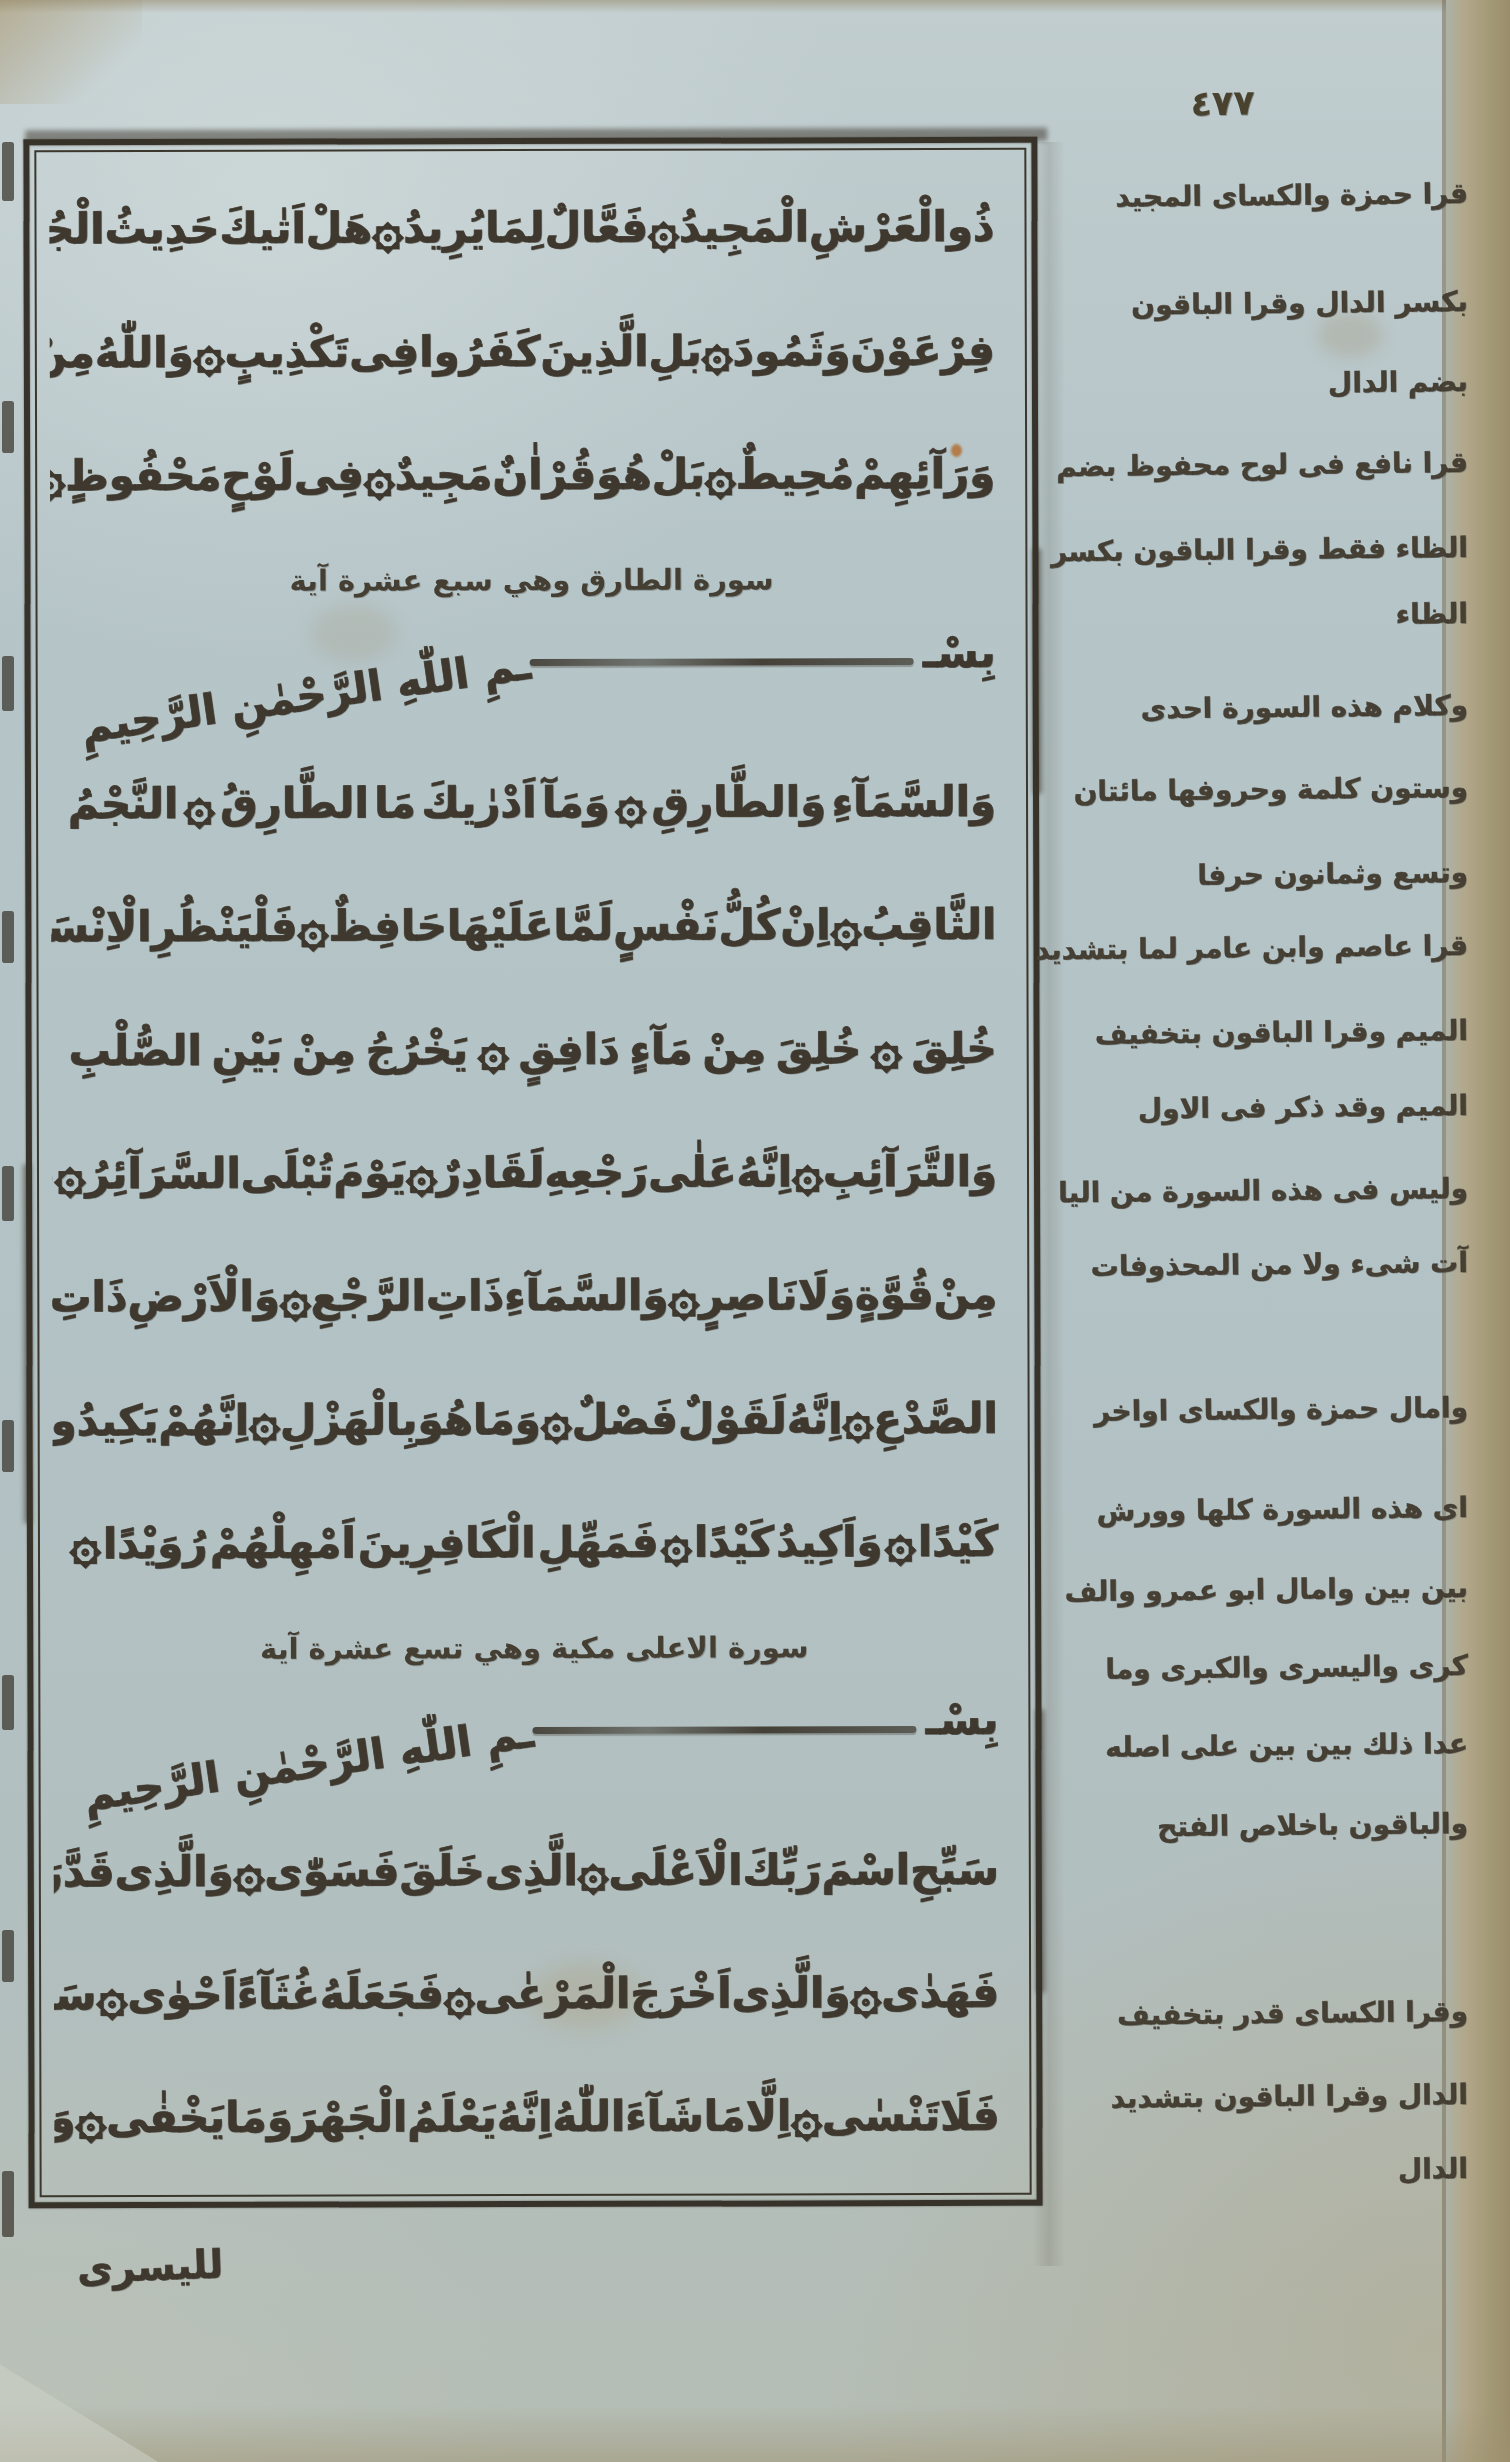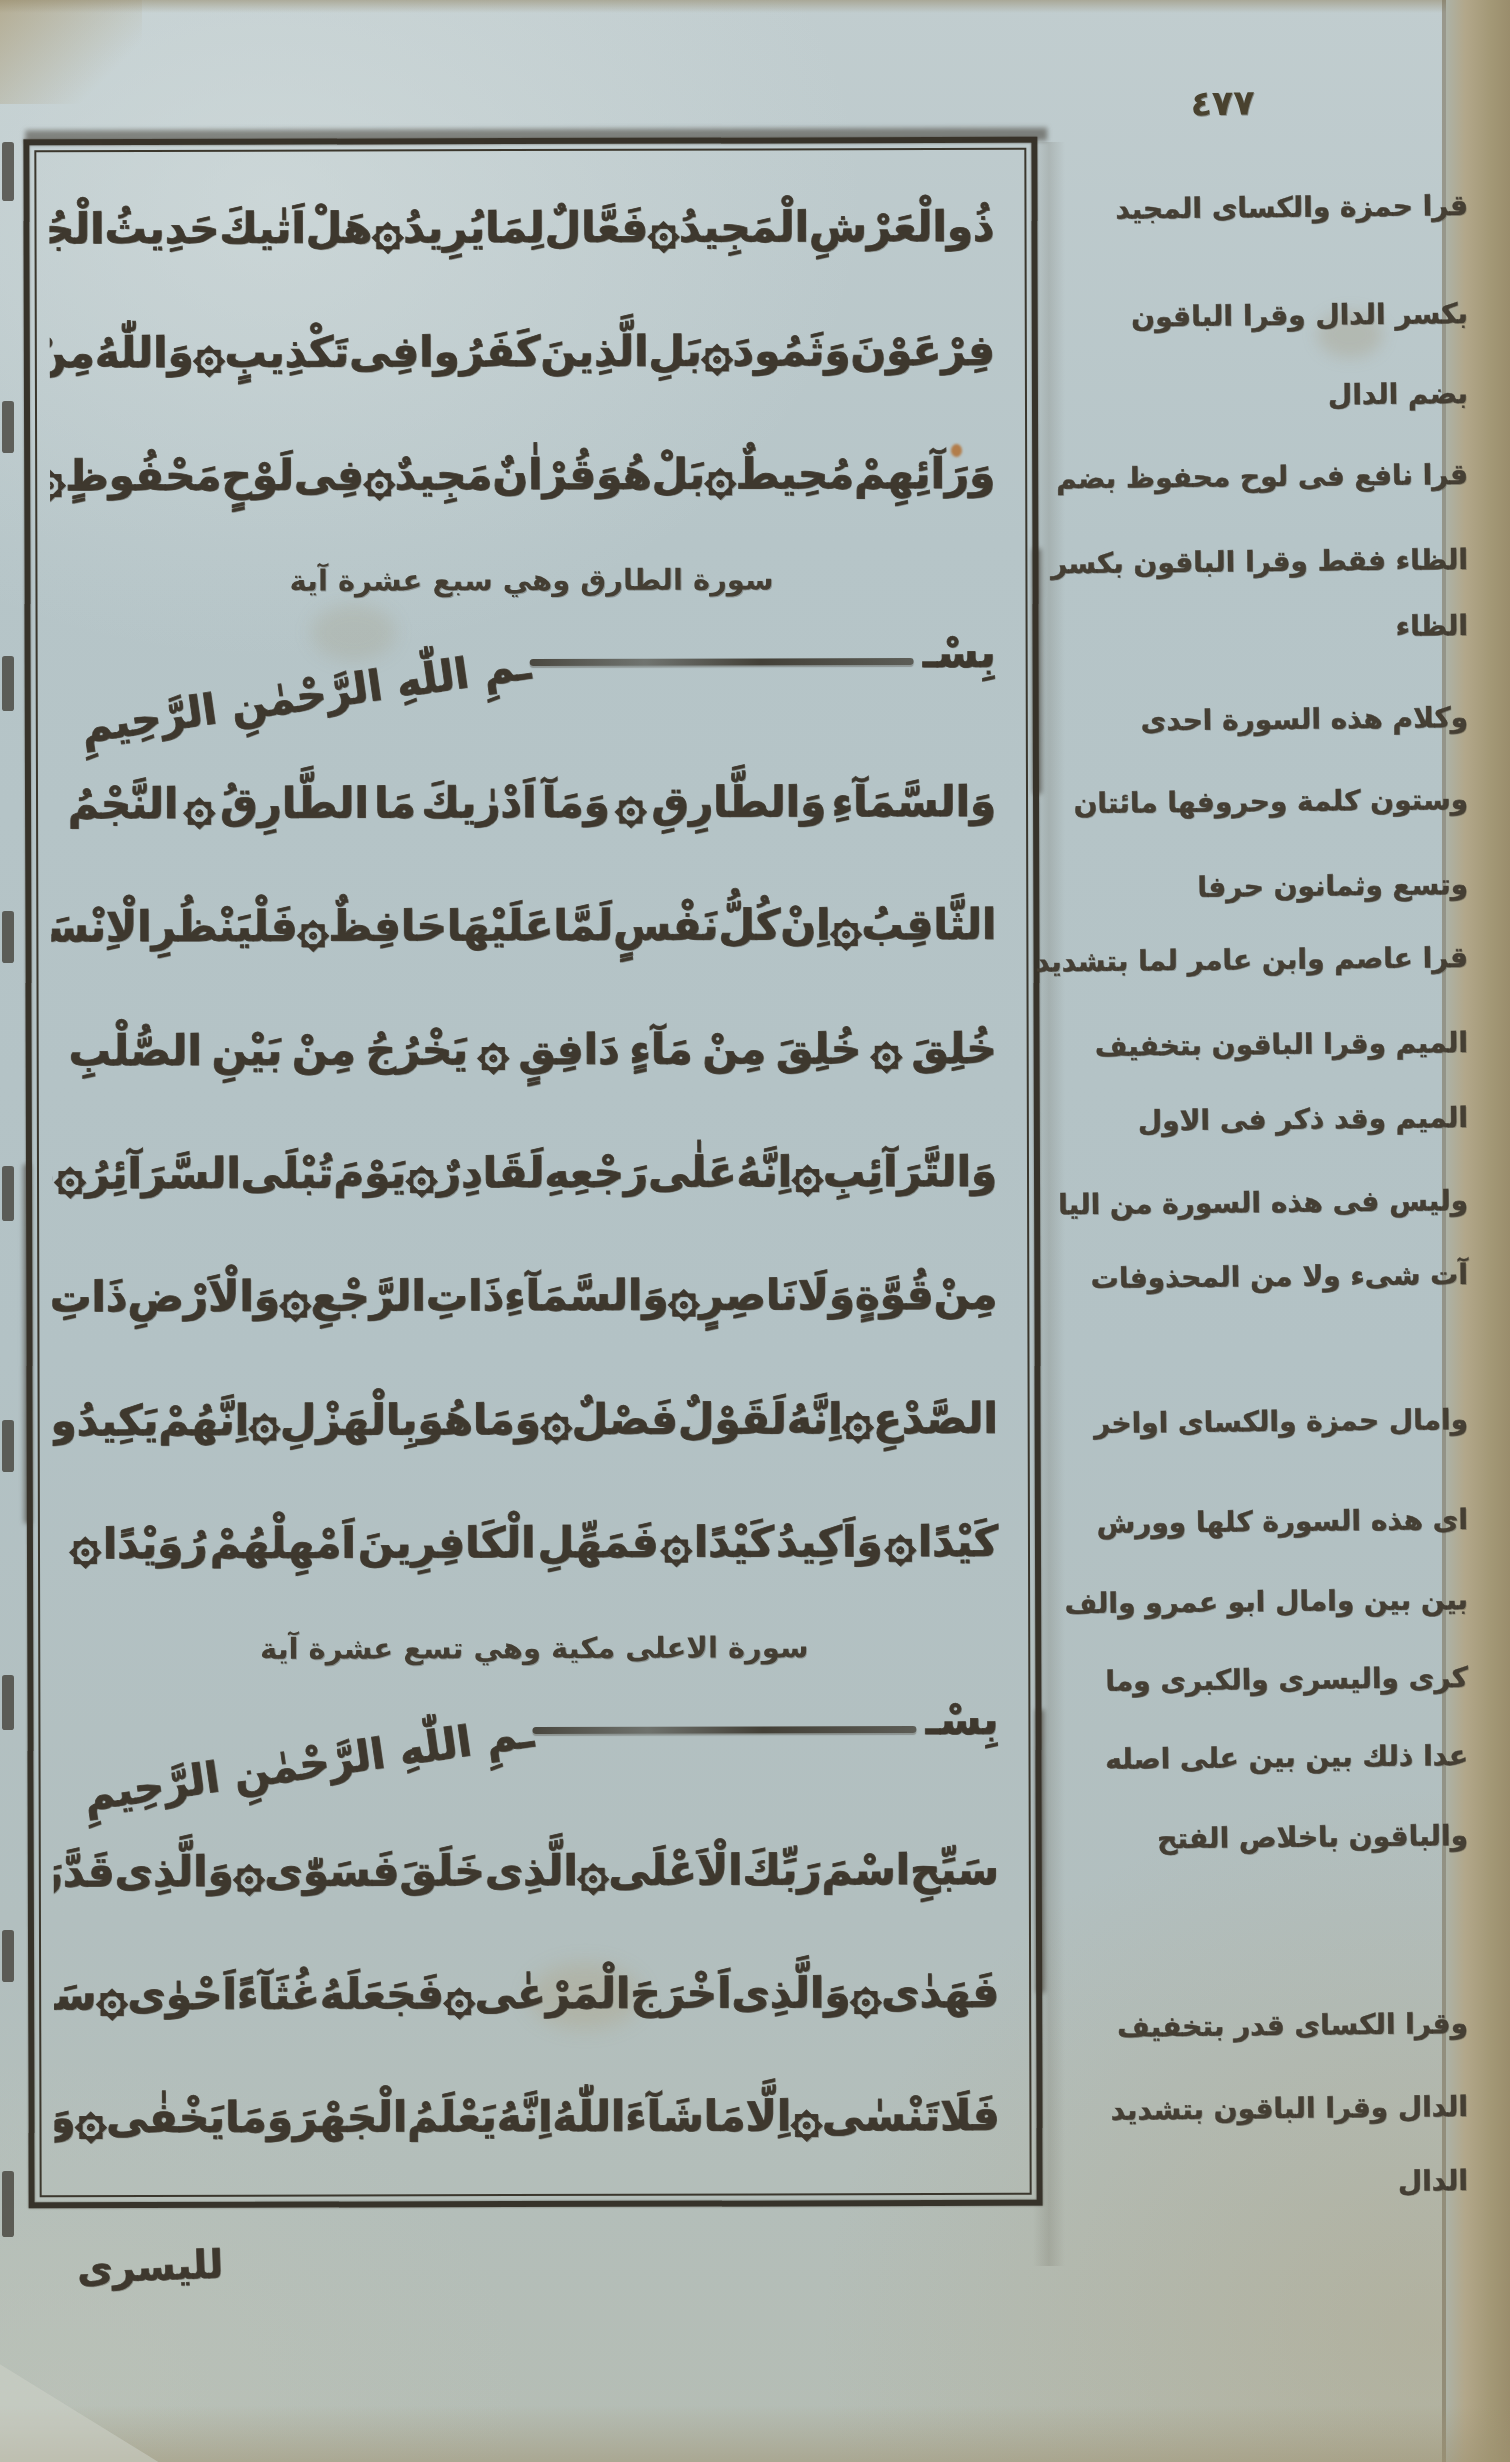--- a/index.html
+++ b/index.html
@@ -62,21 +62,21 @@
     font-size:42px;font-weight:bold;
     -webkit-text-stroke:0.9px rgba(62,55,45,.85);
     text-shadow:0.9px 0.9px 0 rgba(45,40,32,.35);}
   .bas-right{margin-top:1.9px;}
   .bas-rule{flex:1;height:7.6px;margin:32px 9.4px 0 9.4px;border-radius:3.8px;
     background:linear-gradient(90deg,rgba(55,50,40,.85),rgba(55,50,40,.55) 30%,rgba(55,50,40,.9) 60%,rgba(55,50,40,.7));
     box-shadow:0 1.9px 0.9px rgba(55,50,40,.3);}
   .bas-left{display:inline-block;transform:rotate(-8deg) translate(3.8px,13.2px);
     transform-origin:right top;}
   
-  .margin-notes{position:absolute;left:1055px;top:16px;width:436px;height:2104px;direction:rtl;}
+  .margin-notes{position:absolute;left:1055px;top:4px;width:436px;height:2104px;direction:rtl;}
   .margin-note{position:absolute;right:22.7px;width:396px;text-align:right;
     font-size:28px;font-weight:bold;color:#453f34;white-space:nowrap;
     -webkit-text-stroke:0.6px rgba(62,55,45,.7);
     text-shadow:0.9px 0.9px 0 rgba(45,40,32,.25);transform:rotate(-.6deg);}
   
   .catchword{position:absolute;left:77px;top:2244px;font-size:39px;font-weight:bold;
     color:#3e382e;direction:rtl;transform:rotate(-2deg);
     -webkit-text-stroke:0.8px rgba(62,55,45,.8);
     text-shadow:0.9px 0.9px 0 rgba(45,40,32,.3);}
 </style>

